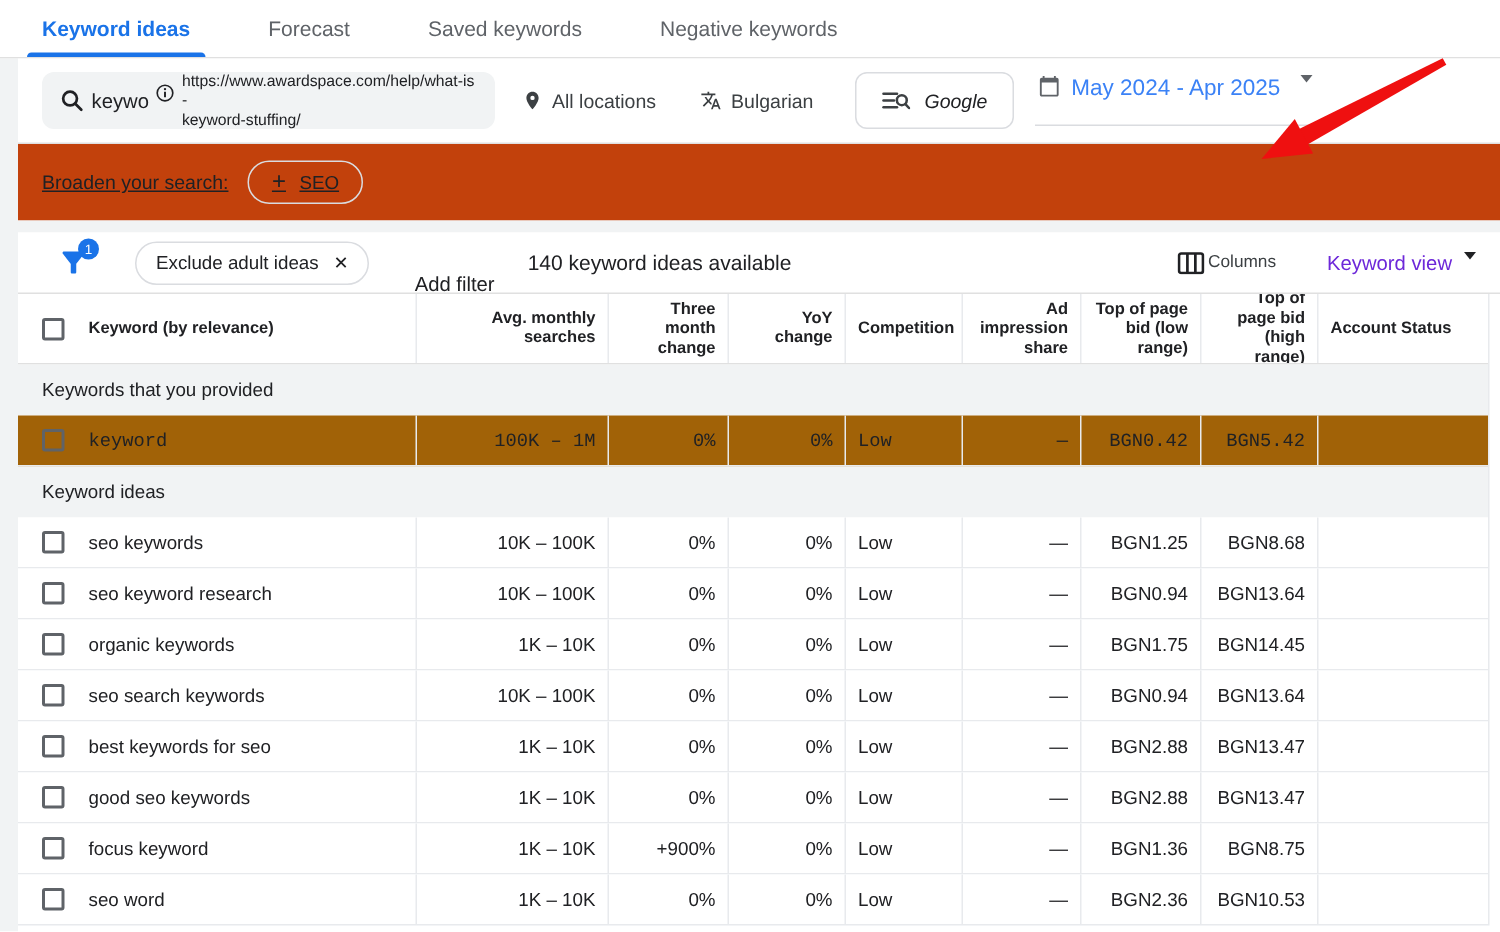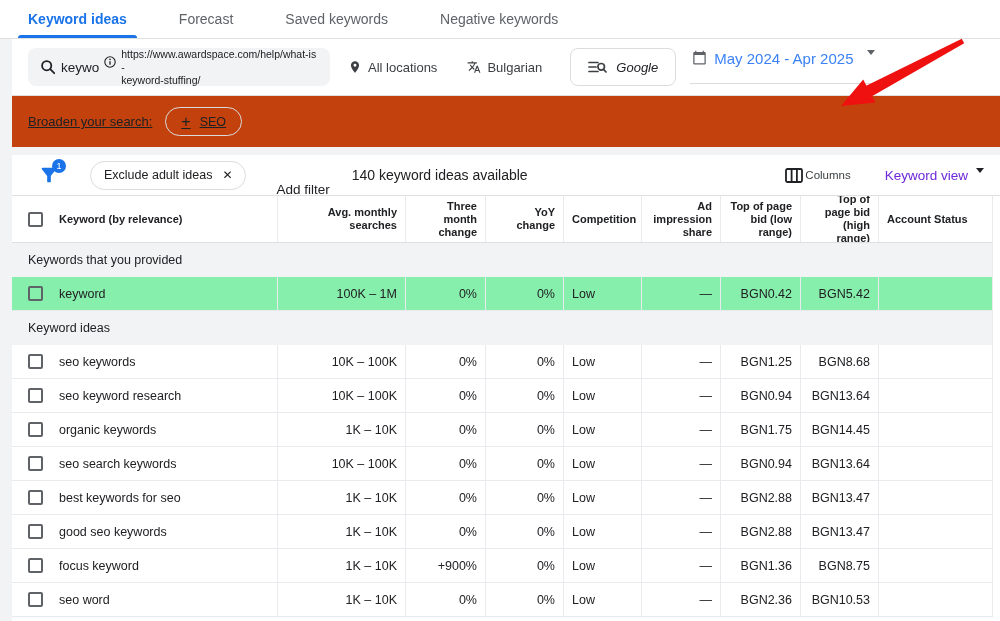--- a/index.html
+++ b/index.html
@@ -70,21 +70,21 @@
   .t-grid { display:grid; grid-template-columns:265px 128px 80px 78px 78px 79px 80px 78px 1fr; }
   .t-header { height:47px; border-bottom:1px solid #e0e0e0; }
   .t-header .t-cell { font-weight:bold; font-size:11px; line-height:13px; color:#202124; }
   .t-cell { display:flex; align-items:center; padding:0 8px; overflow:hidden; }
   .t-cell + .t-cell { border-left:1px solid #e8eaed; }
   .t-cell.a-right { justify-content:flex-end; text-align:right; }
   .t-cell.first { padding-left:16px; gap:16px; }
   .t-section { height:34px; background:#f1f3f4; display:flex; align-items:center;
                padding-left:16px; font-size:12.5px; color:#202124; }
   .t-row { height:34px; border-bottom:1px solid #e8eaed; font-size:12.5px; color:#202124; background:#fff; }
-  .t-row.shaded { background:#86efac; }
+  .t-row.shaded { background:#a16207;font-family:Liberation Mono, monospace; }
   .checkbox { width:15px; height:15px; border:2px solid #5f6368; border-radius:2px;
               background:transparent; flex:none; cursor:pointer; }
   .kw-label { white-space:nowrap; }
 
   .arrow-overlay { position:absolute; left:813px; top:26px; width:180px; height:90px; z-index:6; pointer-events:none; }
   .icon { flex:none; display:inline-flex; }
 </style>
 </head>
 <body>
 

